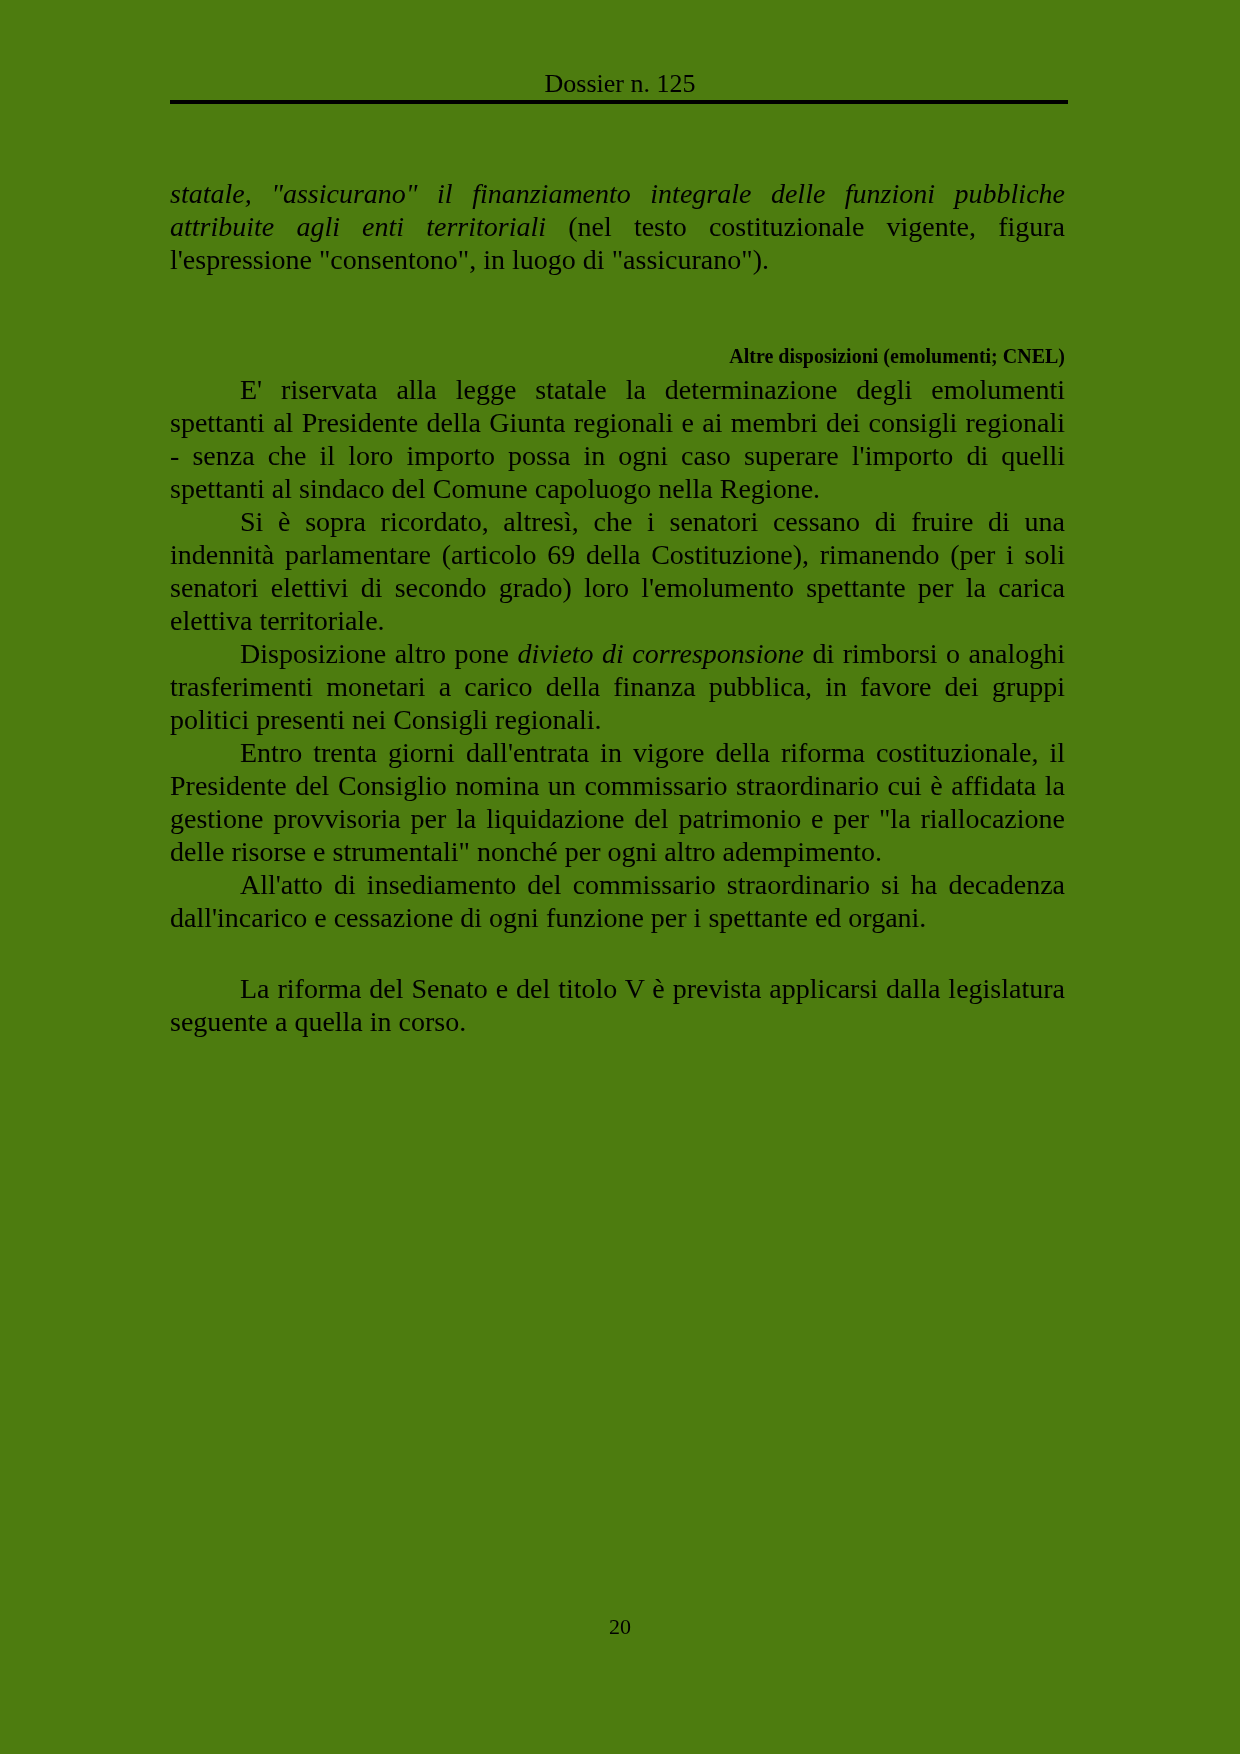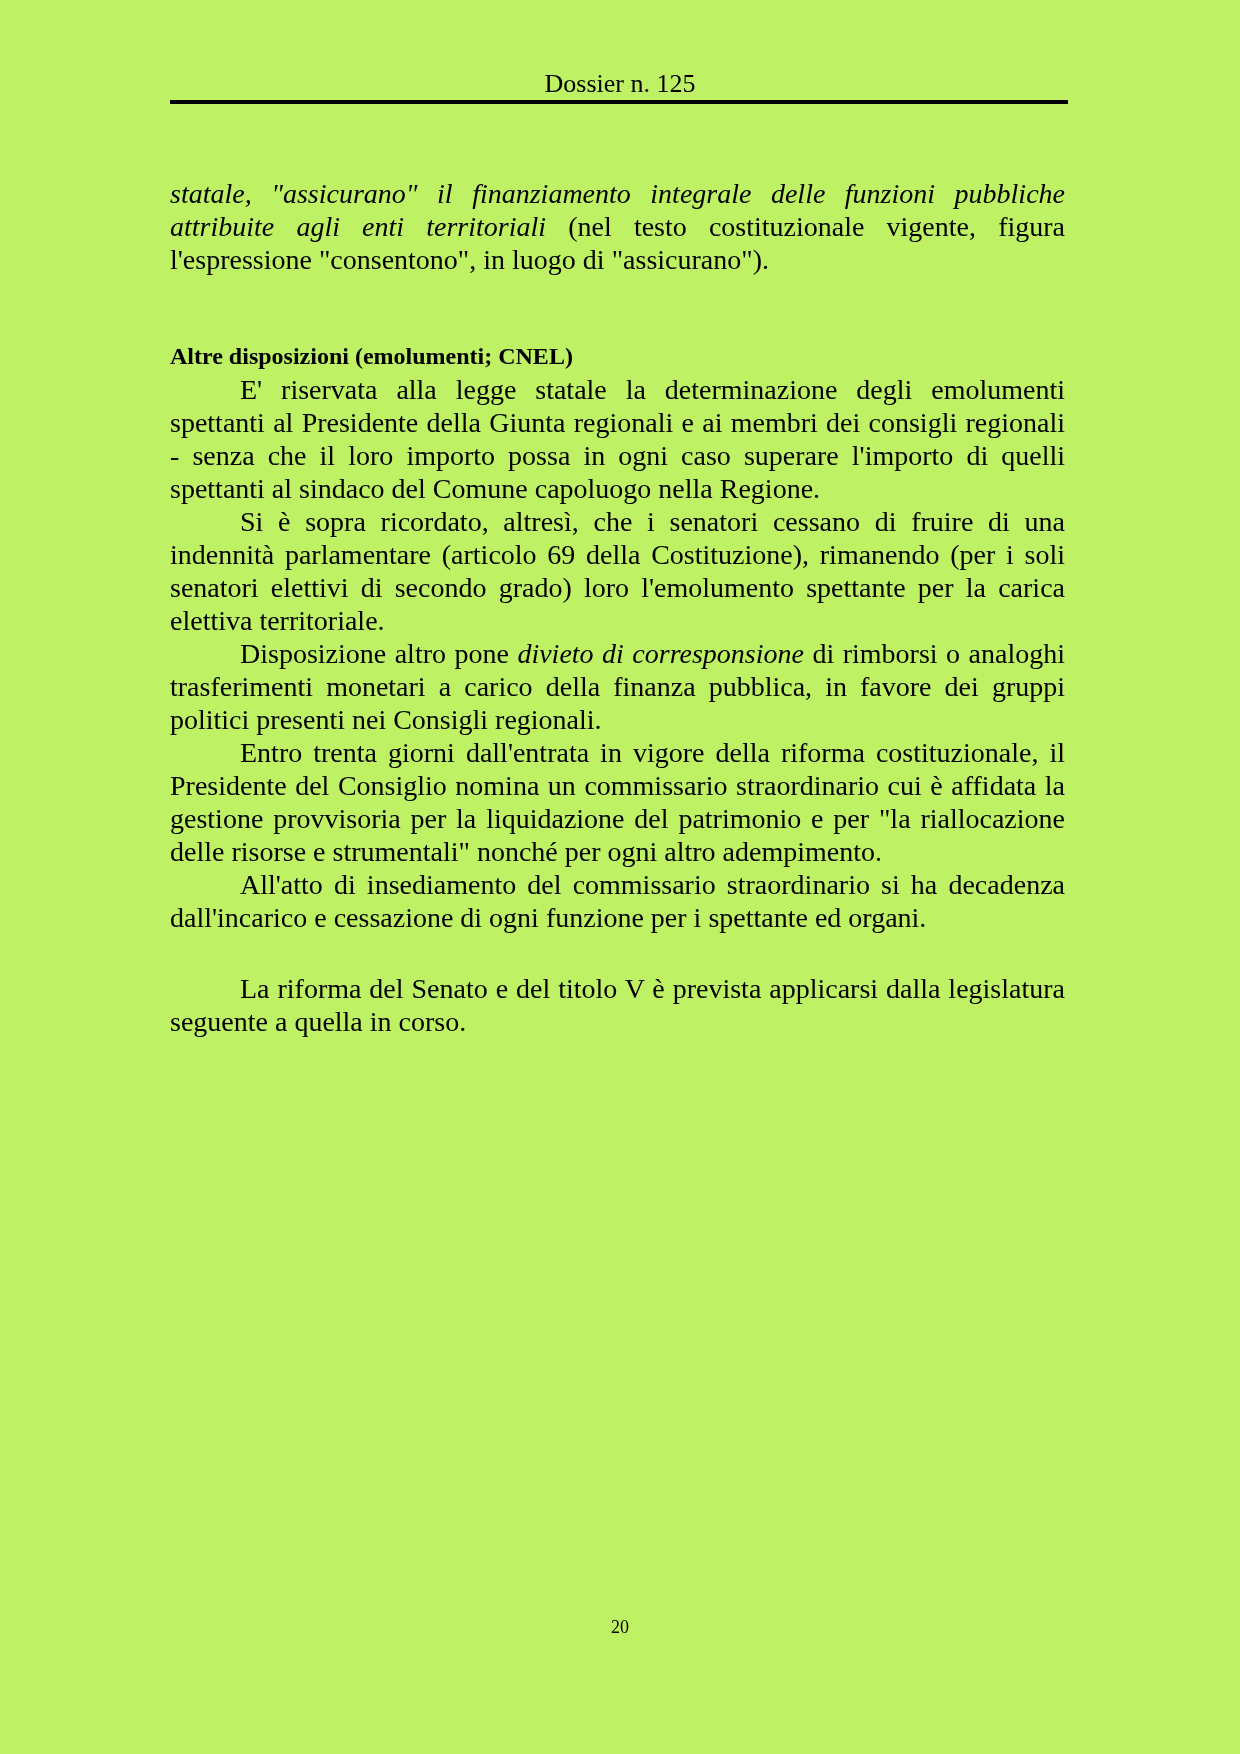--- a/index.html
+++ b/index.html
@@ -4,21 +4,21 @@
 <style>
   html, body {
     margin: 0;
     padding: 0;
     background: #e8e8e8;
   }
   .page {
     position: relative;
     width: 1240px;
     height: 1754px;
-    background: #bef264;
+    background: #4d7c0f;
     font-family: "Liberation Serif", serif;
     color: #000000;
     overflow: hidden;
   }
   .running-header {
     position: absolute;
     top: 70px;
     left: 0;
     width: 100%;
     text-align: center;
@@ -48,36 +48,36 @@
     padding: 0;
     text-indent: 70px;
   }
   .body-col p.noindent {
     text-indent: 0;
     margin-top: 177px;
   }
   .body-col h2 {
     margin: 64px 0 0 0;
     padding: 0;
-    font-size: 24px;
+    font-size: 20px;
     line-height: 33px;
     font-weight: bold;
-    text-align: left;
+    text-align: right;
   }
   .after-heading { margin-top: 41px !important; }
   .gap-before    { margin-top: 36px !important; }
   .gap-before-2  { margin-top: 38px !important; }
   .it { font-style: italic; }
   .page-footer {
     position: absolute;
     top: 1612px;
     left: 0;
     width: 100%;
     text-align: center;
-    font-size: 18px;
+    font-size: 22px;
     line-height: 30px;
   }
 </style>
 </head>
 <body>
 
 <div class="page">
 
   <div class="running-header">
     <span>Dossier n. 125</span>

